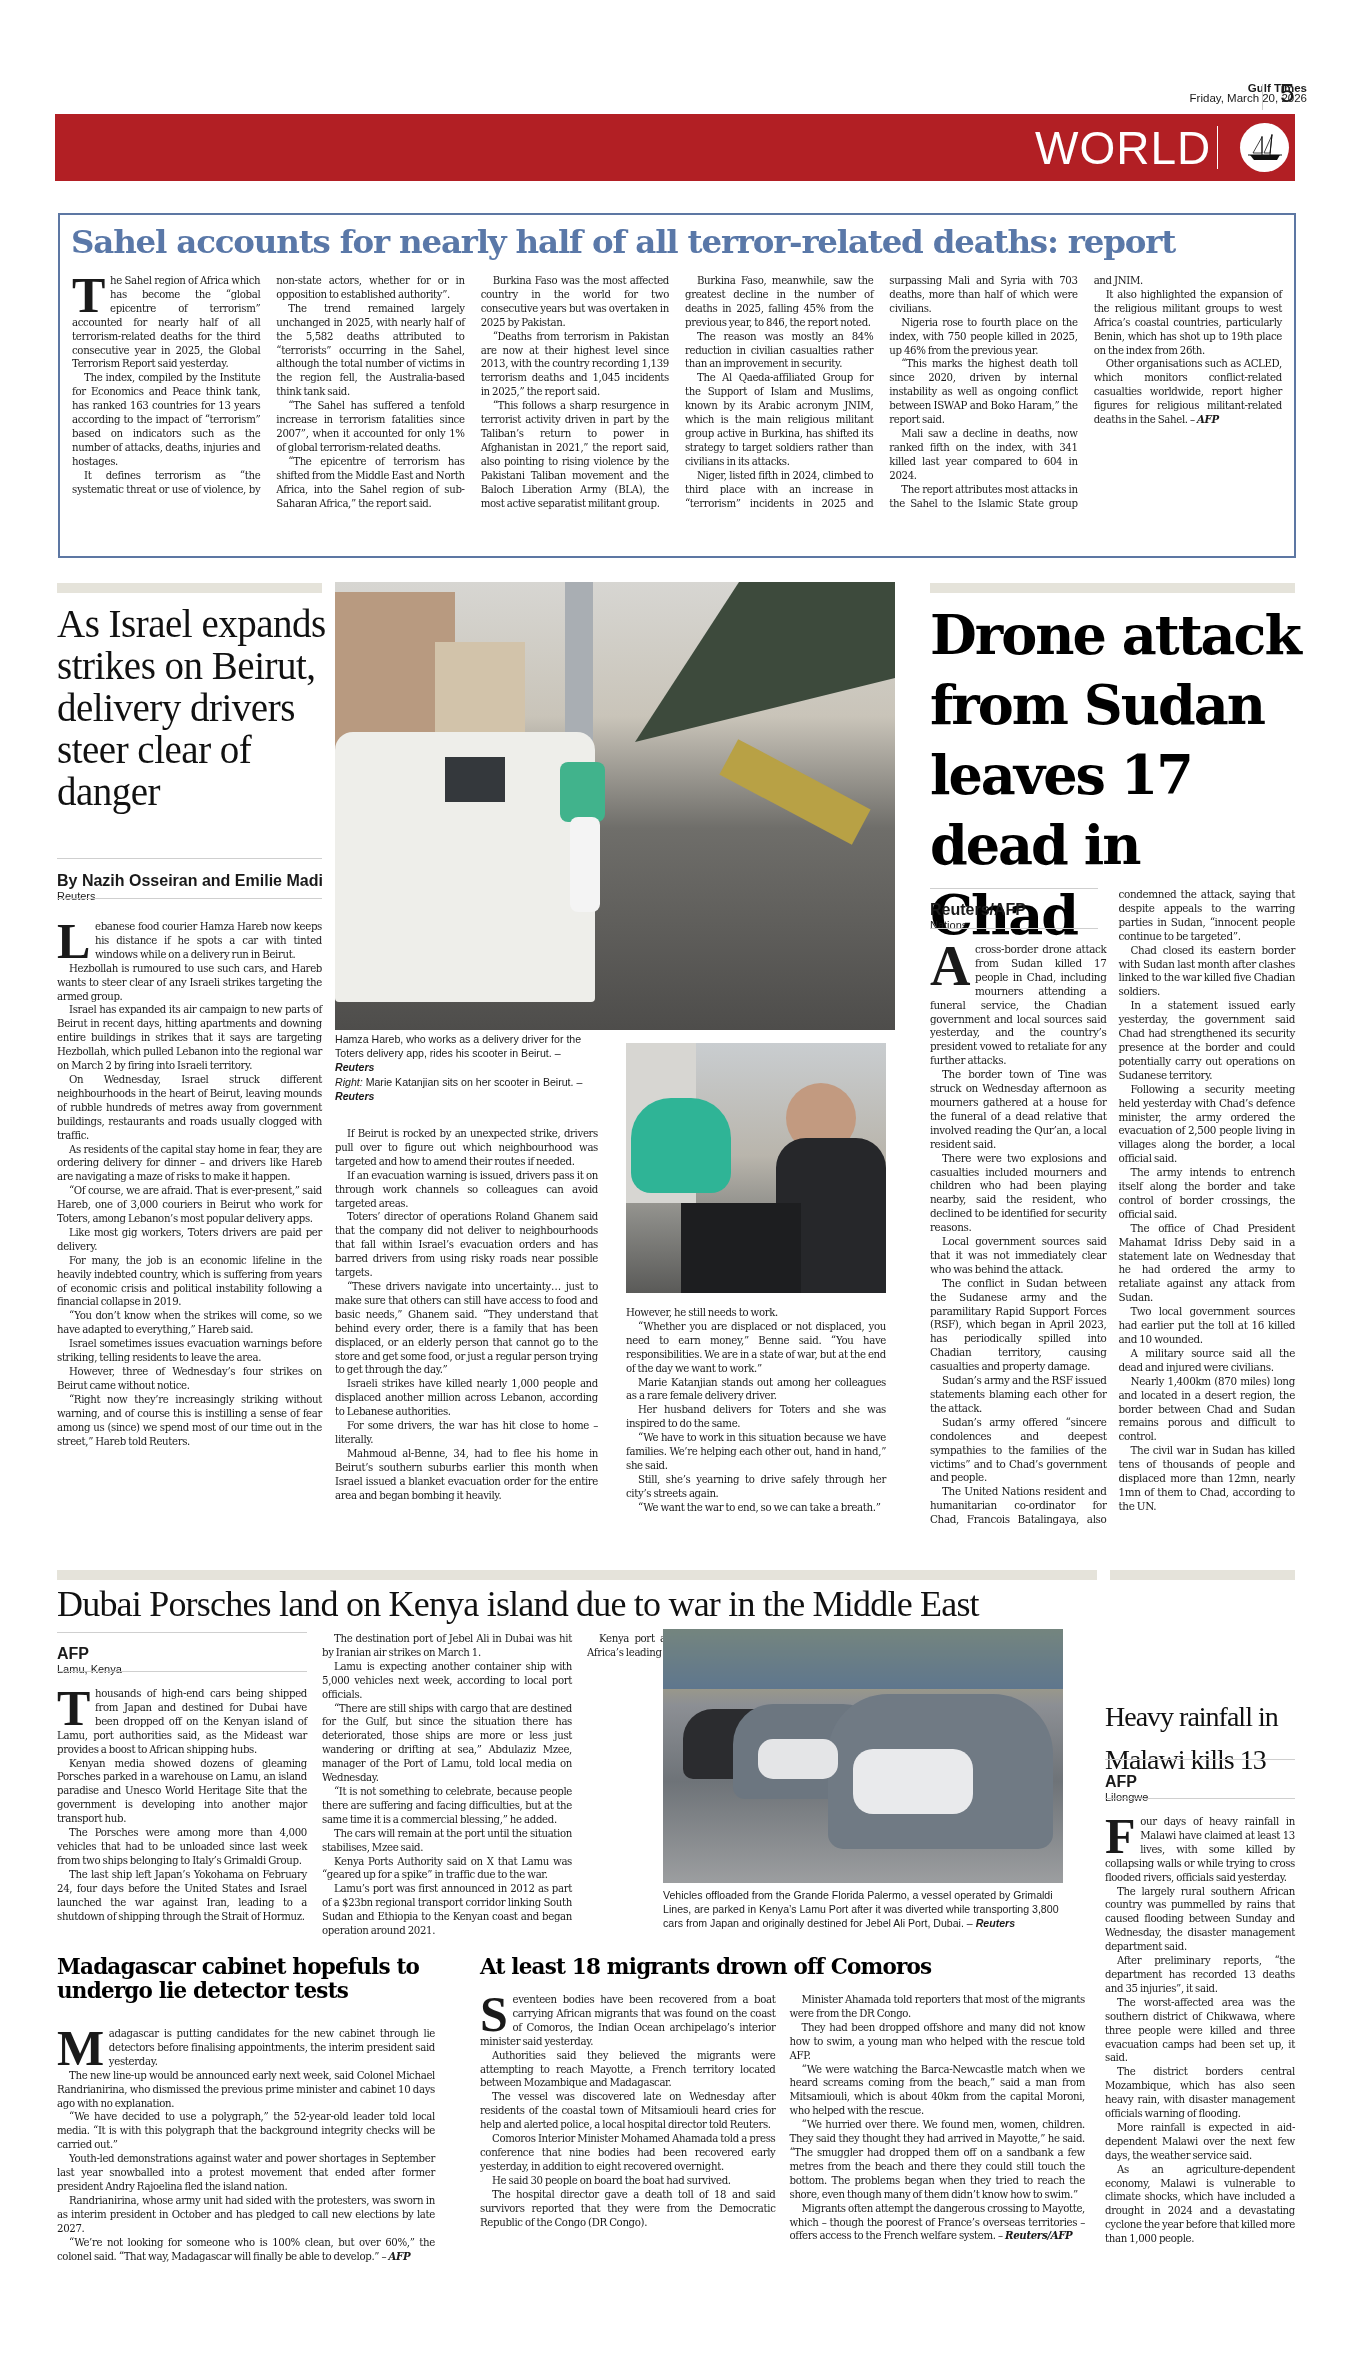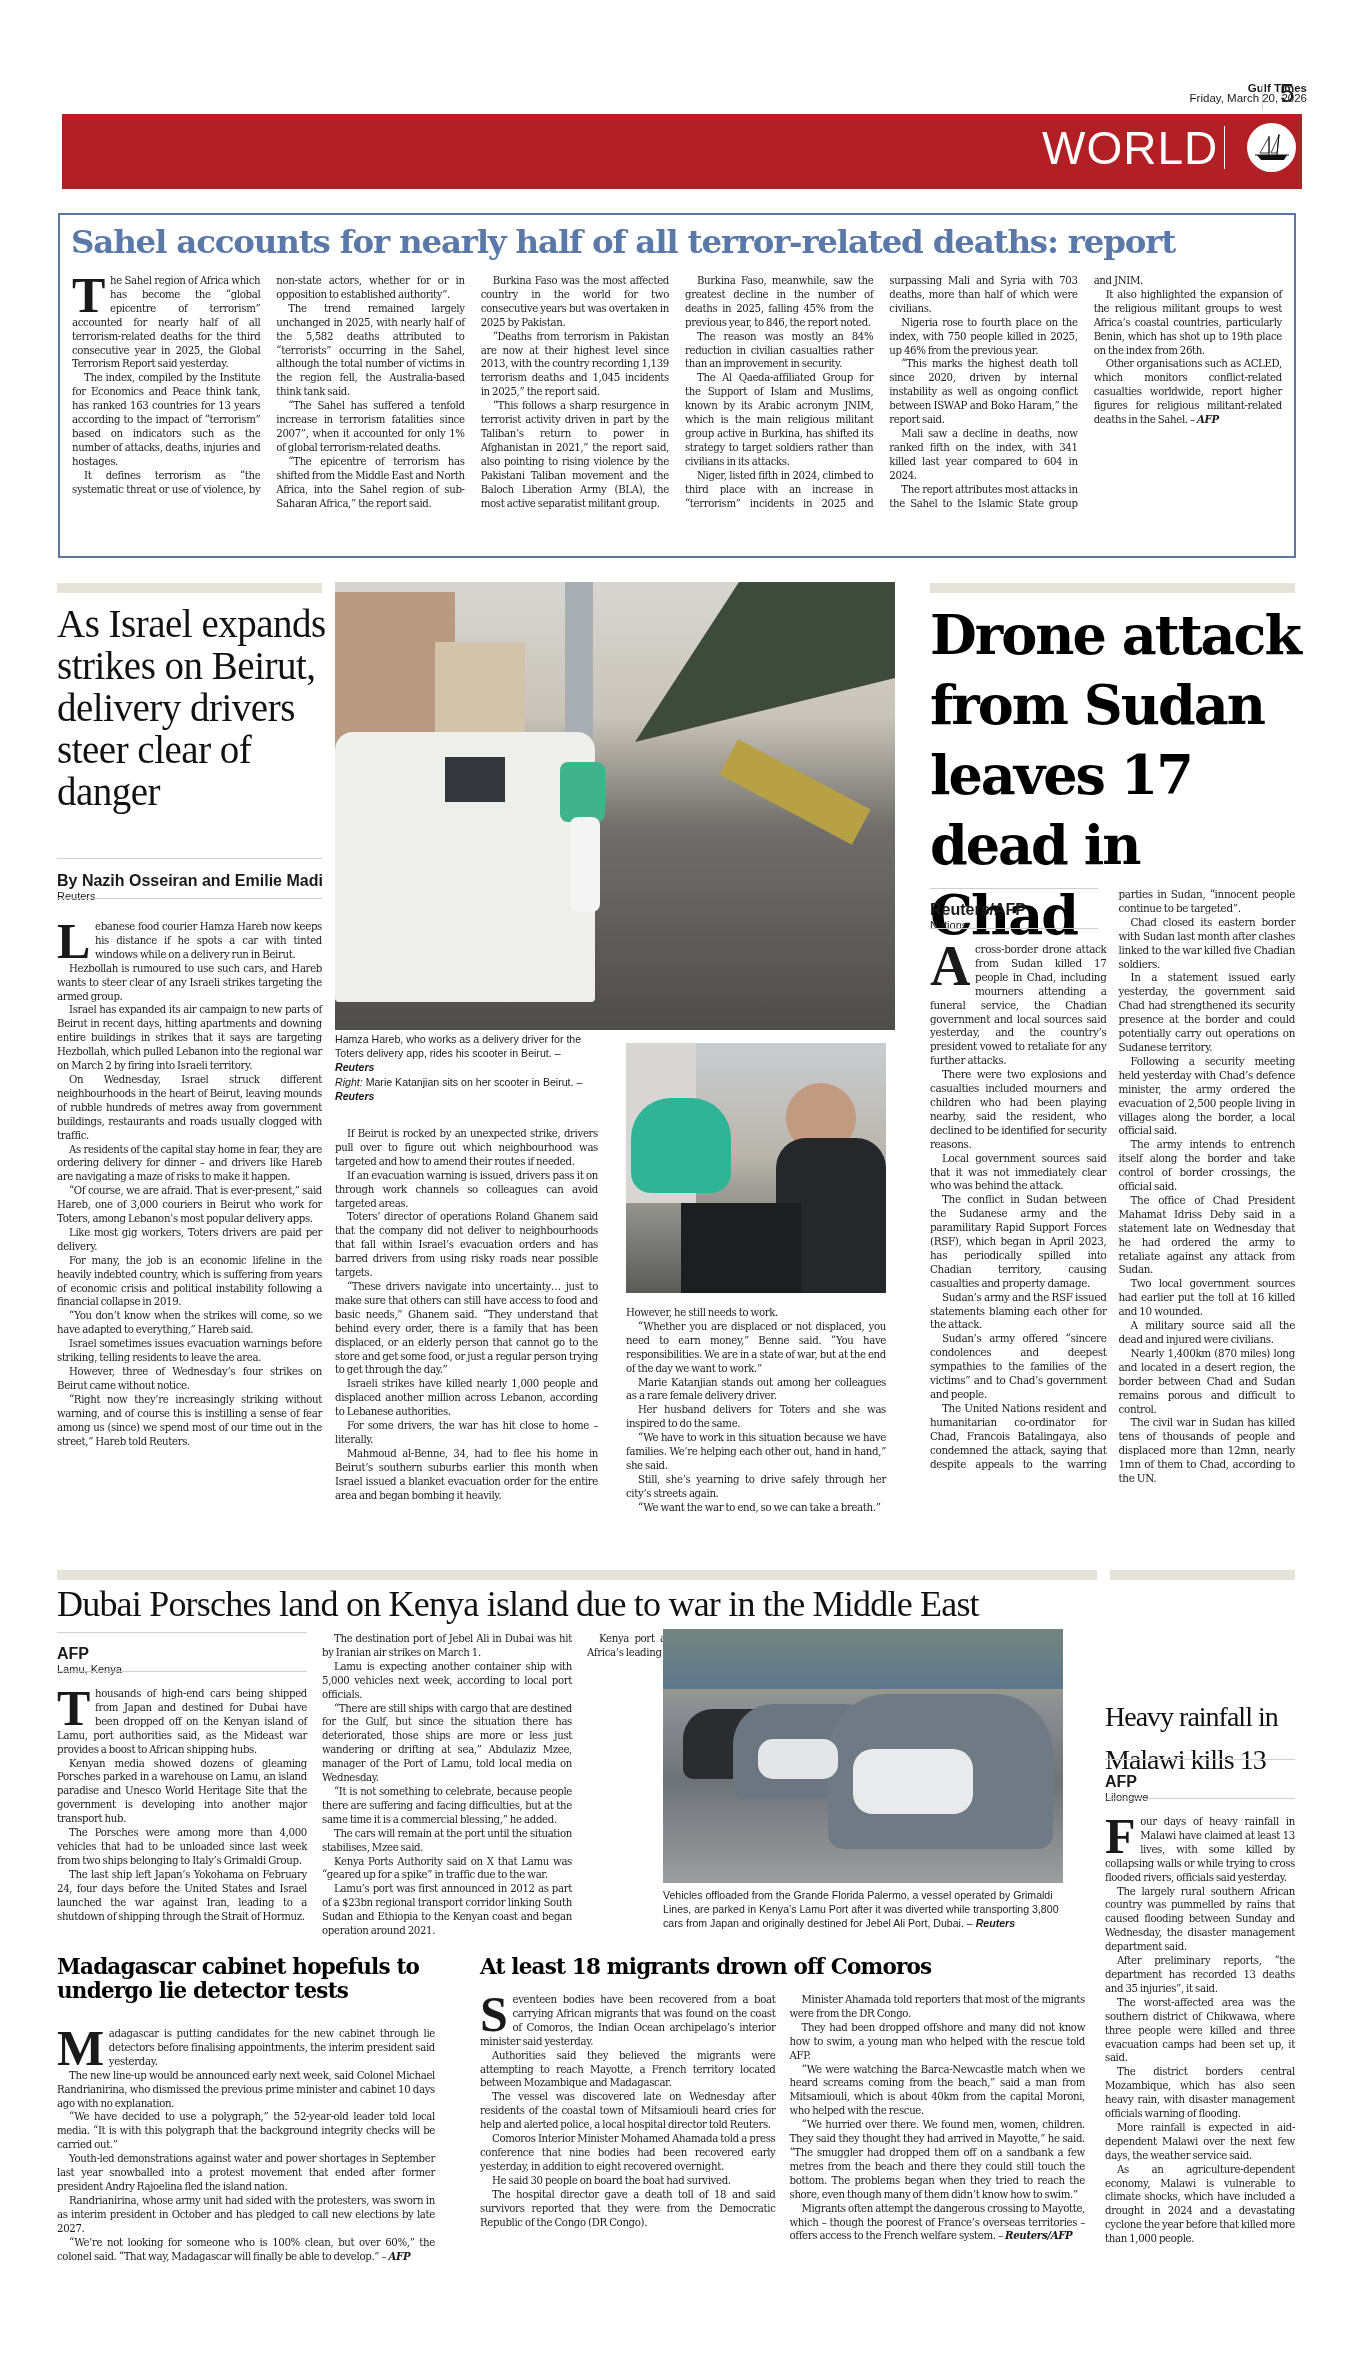--- a/index.html
+++ b/index.html
@@ -35,21 +35,21 @@
 </head>
 <body>
 
 <div class="abs" style="left:1149px; top:82px; width:158px;">
   <div class="masthead-title">Gulf Times</div>
   <div class="masthead-date" style="margin-top:-2px;">Friday, March 20, 2026</div>
 </div>
 <div class="abs" style="left:1262px; top:84px; width:1px; height:26px; background:#ccc;"></div>
 <div class="abs page-num" style="left:1280px; top:78px;">5</div>
 
-<div class="abs world-bar" style="left:62px; top:114px; width:1240px; height:75px;">
+<div class="abs world-bar" style="left:55px; top:114px; width:1240px; height:67px;">
   <div class="abs world-text" style="left:980px; top:7px;">WORLD</div>
   <div class="abs" style="left:1162px; top:12px; width:1px; height:43px; background:#fff;"></div>
   <div class="abs logo-circle" style="left:1185px; top:9px; width:49px; height:49px;">
     <svg width="38" height="30" viewBox="0 0 38 30">
       <path d="M4 22 L34 22 L31 27 L8 27 Z" fill="#111"></path>
       <line x1="16" y1="3" x2="16" y2="22" stroke="#111" stroke-width="1"></line>
       <line x1="26" y1="1" x2="24" y2="22" stroke="#111" stroke-width="1"></line>
       <path d="M16 4 L7 20 L16 20 Z" fill="none" stroke="#111" stroke-width="0.8"></path>
       <path d="M26 2 L18 20 L24 20 Z" fill="none" stroke="#111" stroke-width="0.8"></path>
       <line x1="2" y1="22" x2="36" y2="22" stroke="#111" stroke-width="1"></line>
@@ -156,20 +156,21 @@
 <div class="abs" style="left:930px; top:600px; width:370px; font-family:'DejaVu Serif', serif; font-weight:700; font-size:54px; line-height:70px; letter-spacing:-2px; color:#000;">Drone attack from Sudan leaves 17 dead in Chad</div>
 <div class="abs divider" style="left:930px; top:888px; width:168px;"></div>
 <div class="abs" style="left:930px; top:893px;">
   <div class="byline-name">Reuters/AFP</div>
   <div class="byline-place">Nations</div>
 </div>
 <div class="abs divider" style="left:930px; top:928px; width:168px;"></div>
 <div class="abs body-text" style="left:930px; top:888px; width:365px; height:682px; column-count:2; column-gap:12px; font-size:10.4px;">
   <div style="height:55px;"></div>
   <p class="first"><span class="dropcap" style="font-size:56px; line-height:42px;">A</span><span>cross-border drone attack from Sudan killed 17 people in Chad, including mourners attending a funeral service, the Chadian government and local sources said yesterday, and the country’s president vowed to retaliate for any further attacks.</span></p>
+  <p>The border town of Tine was struck on Wednesday afternoon as mourners gathered at a house for the funeral of a dead relative that involved reading the Qur’an, a local resident said.</p>
   <p>There were two explosions and casualties included mourners and children who had been playing nearby, said the resident, who declined to be identified for security reasons.</p>
   <p>Local government sources said that it was not immediately clear who was behind the attack.</p>
   <p>The conflict in Sudan between the Sudanese army and the paramilitary Rapid Support Forces (RSF), which began in April 2023, has periodically spilled into Chadian territory, causing casualties and property damage.</p>
   <p>Sudan’s army and the RSF issued statements blaming each other for the attack.</p>
   <p>Sudan’s army offered “sincere condolences and deepest sympathies to the families of the victims” and to Chad’s government and people.</p>
   <p>The United Nations resident and humanitarian co-ordinator for Chad, Francois Batalingaya, also condemned the attack, saying that despite appeals to the warring parties in Sudan, “innocent people continue to be targeted”.</p>
   <p>Chad closed its eastern border with Sudan last month after clashes linked to the war killed five Chadian soldiers.</p>
   <p>In a statement issued early yesterday, the government said Chad had strengthened its security presence at the border and could potentially carry out operations on Sudanese territory.</p>
   <p>Following a security meeting held yesterday with Chad’s defence minister, the army ordered the evacuation of 2,500 people living in villages along the border, a local official said.</p>
   <p>The army intends to entrench itself along the border and take control of border crossings, the official said.</p>

